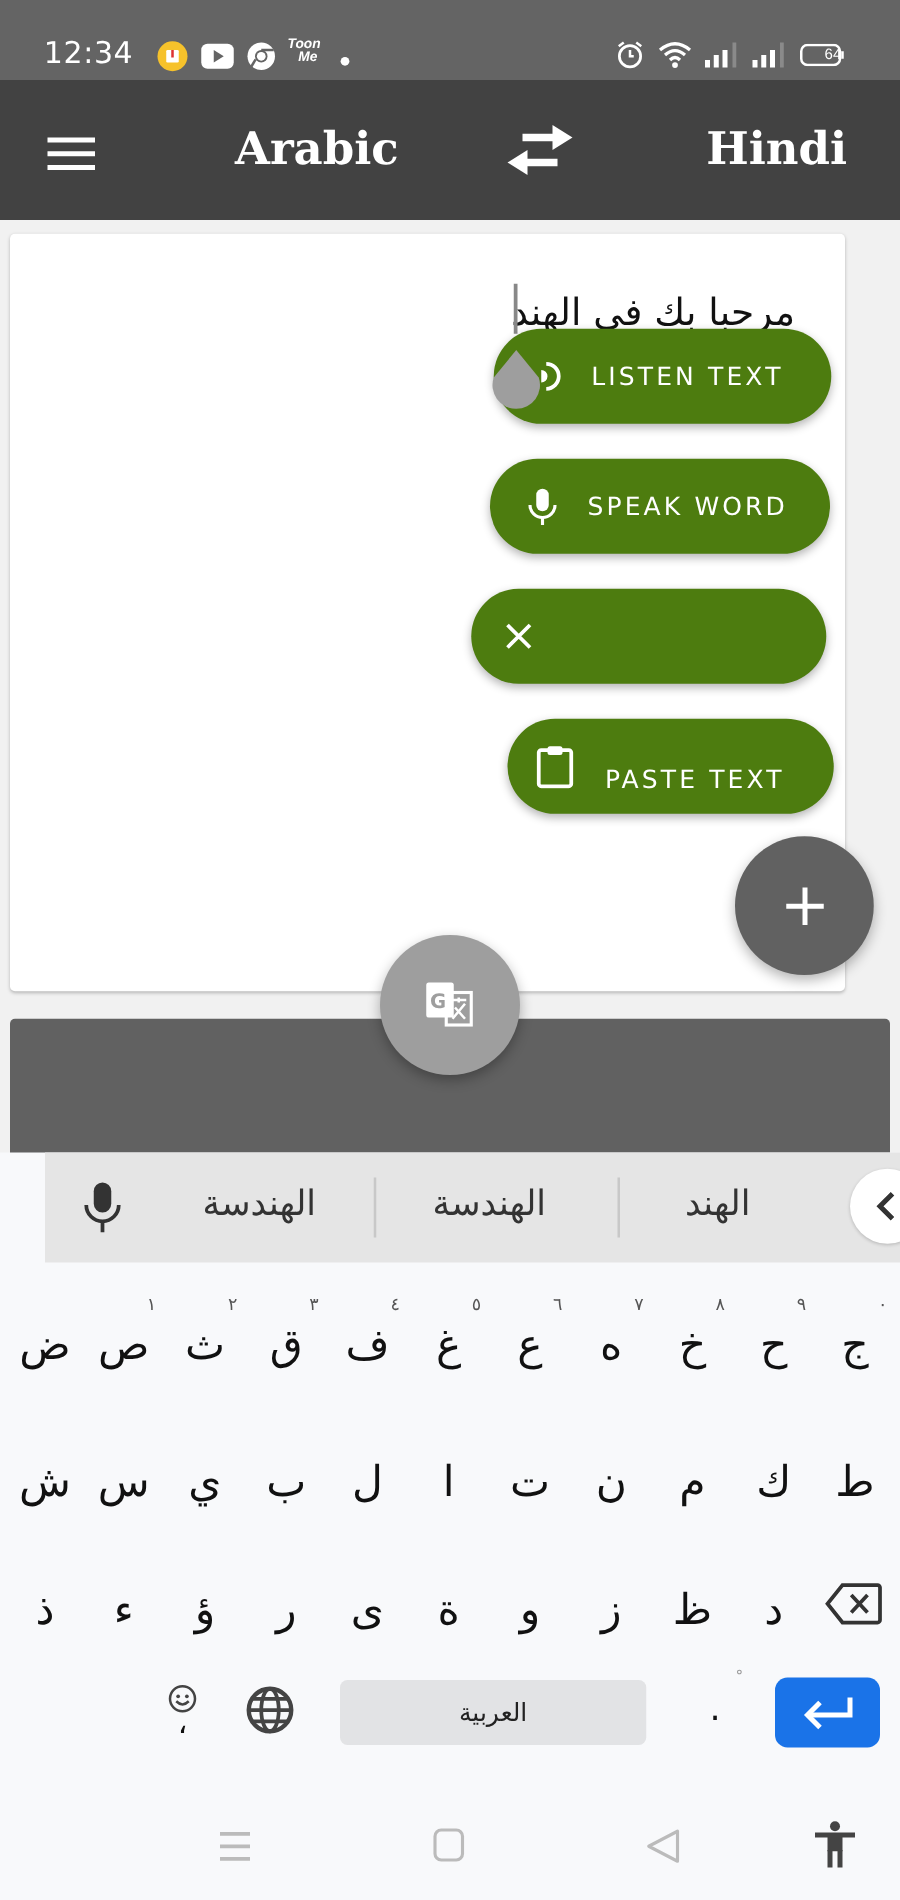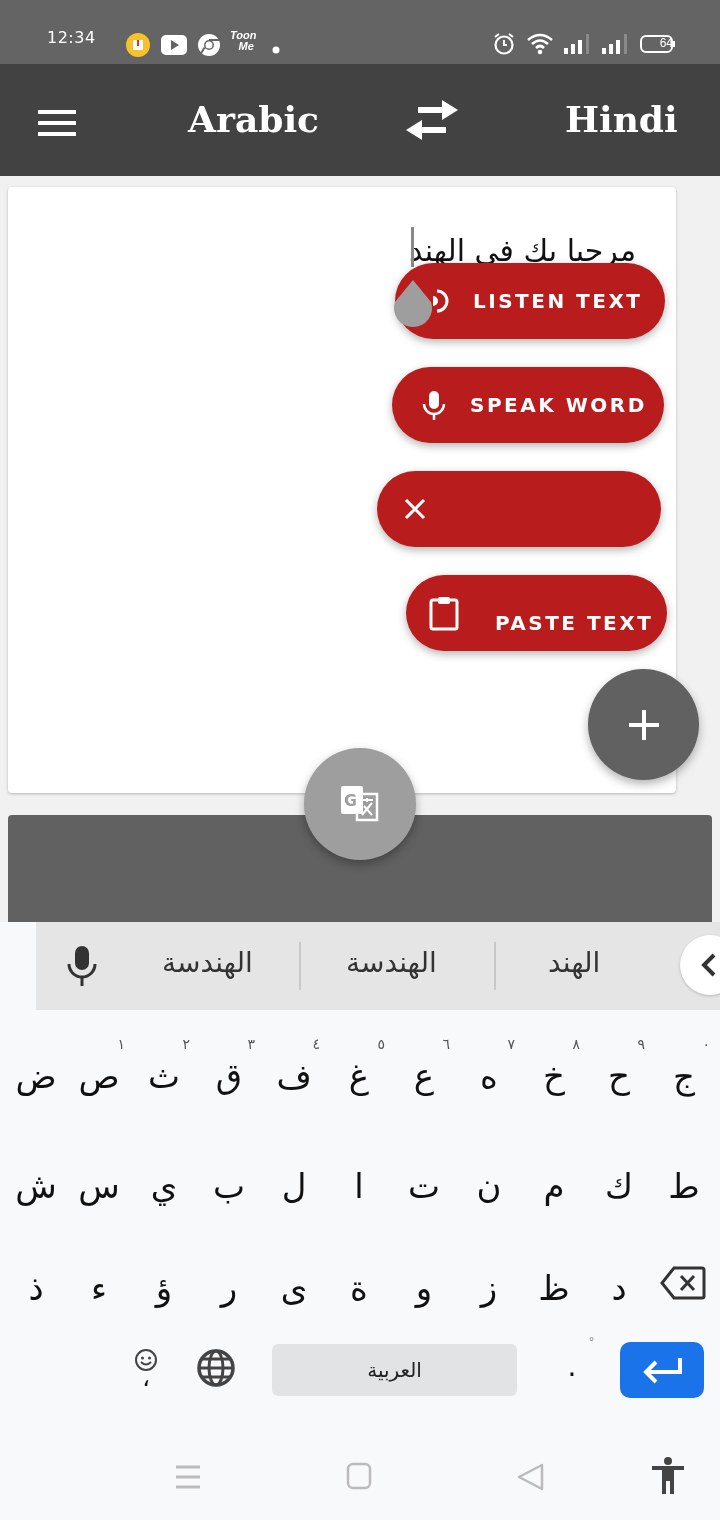--- a/index.html
+++ b/index.html
@@ -1,31 +1,31 @@
 <!DOCTYPE html>
 <html><head>
 <meta charset="utf-8">
 <style>
   * { box-sizing: border-box; margin: 0; padding: 0; }
   html, body { width: 720px; height: 1520px; overflow: hidden; background: #f1f1f1; font-family: "Liberation Sans", sans-serif; }
   .status-bar { position: absolute; left: 0; top: 0; width: 720px; height: 64px; background: #646464; color: #fff; }
-  .status-time { position: absolute; left: 47px; top: 28px; font-size: 16px; letter-spacing: 0.5px; font-family: "DejaVu Sans", sans-serif; }
+  .status-time { position: absolute; left: 35px; top: 28px; font-size: 24px; letter-spacing: 0.5px; font-family: "DejaVu Sans", sans-serif; }
   .sb-ic { position: absolute; top: 32px; }
   .app-bar { position: absolute; left: 0; top: 64px; width: 720px; height: 112px; background: #424242; color: #fff; }
   .menu-icon { position: absolute; left: 38px; top: 46px; width: 38px; height: 26px; }
   .menu-icon span { position: absolute; left: 0; width: 38px; height: 4px; background: #fff; }
   .lang { position: absolute; top: 34px; font-family: "DejaVu Serif", serif; font-weight: bold; font-size: 36px; color: #fff; }
   .lang-src { left: 188px; }
   .lang-tgt { left: 565px; }
   .swap-icon { position: absolute; left: 404px; top: 34px; }
   .input-card { position: absolute; left: 8px; top: 187px; width: 668px; height: 606px; background: #fff; border-radius: 4px; box-shadow: 0 1px 3px rgba(0,0,0,0.25); }
   .input-text { position: absolute; right: 40px; top: 46px; font-family: "DejaVu Sans", sans-serif; font-size: 30px; color: #111; direction: rtl; white-space: nowrap; }
   .cursor-bar { position: absolute; left: 403px; top: 40px; width: 3px; height: 40px; background: #888; }
   .output-card { position: absolute; left: 8px; top: 815px; width: 704px; height: 120px; background: #616161; border-radius: 4px; }
-  .fab-pill { position: absolute; height: 76px; border-radius: 38px; background: #b91c1c; color: #fff; box-shadow: 0 3px 8px rgba(0,0,0,0.3); display: flex; align-items: center; font-family: "DejaVu Sans", sans-serif; font-size: 20px; font-weight: bold; letter-spacing: 2.5px; }
+  .fab-pill { position: absolute; height: 76px; border-radius: 38px; background: #4d7c0f; color: #fff; box-shadow: 0 3px 8px rgba(0,0,0,0.3); display: flex; align-items: center; font-family: "DejaVu Sans", sans-serif; font-size: 20px; font-weight: normal; letter-spacing: 2.5px; }
   .fab-pill .pill-icon { position: absolute; left: 22px; top: 20px; width: 36px; height: 36px; }
   .fab-pill .pill-label { position: absolute; }
   .fab-main { position: absolute; left: 588px; top: 669px; width: 111px; height: 111px; border-radius: 50%; background: #616161; box-shadow: 0 4px 10px rgba(0,0,0,0.3); }
   .fab-translate { position: absolute; left: 304px; top: 748px; width: 112px; height: 112px; border-radius: 50%; background: #9e9e9e; box-shadow: 0 4px 10px rgba(0,0,0,0.3); }
   .sel-handle { position: absolute; left: 393px; top: 280px; width: 40px; height: 48px; }
   .keyboard { position: absolute; left: 0; top: 922px; width: 720px; height: 598px; background: #f8f9fb; }
   .suggest-bar { position: absolute; left: 0; top: 0; width: 720px; height: 88px; background: #e5e5e5; margin-left: 36px; }
   .sugg { position: absolute; top: 24px; font-family: "DejaVu Sans", sans-serif; font-size: 28px; color: #333; }
   .sugg-sep { position: absolute; top: 20px; width: 2px; height: 48px; background: #c8c8c8; }
   .collapse-btn { position: absolute; left: 644px; top: 13px; width: 60px; height: 60px; border-radius: 50%; background: #fff; box-shadow: 0 1px 3px rgba(0,0,0,0.2); }
@@ -172,21 +172,21 @@
   </span>
 </div>
 
 <div class="fab-pill" style="left:406px;top:575px;width:261px;">
   <span class="pill-icon" style="left:20px;">
     <svg width="36" height="36">
         <rect x="5" y="5" width="26" height="29" rx="2" fill="none" stroke="#fff" stroke-width="3"></rect>
         <rect x="12" y="2" width="12" height="7" rx="2" fill="#fff"></rect>
       </svg>
   </span>
-  <span class="pill-label" style="left:89px;margin-top:20px;">PASTE TEXT</span>
+  <span class="pill-label" style="left:78px;margin-top:20px;">PASTE TEXT</span>
 </div>
 
 <div class="fab-main">
   <span style="position:absolute;left:38px;top:38px;">
     <svg width="36" height="36">
         <path d="M18 3 V33 M3 18 H33" stroke="#fff" stroke-width="4"></path>
       </svg>
   </span>
 </div>
 

